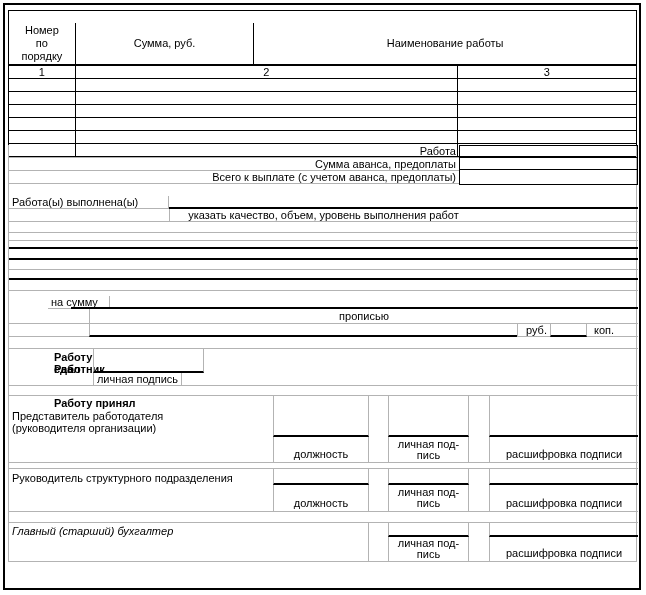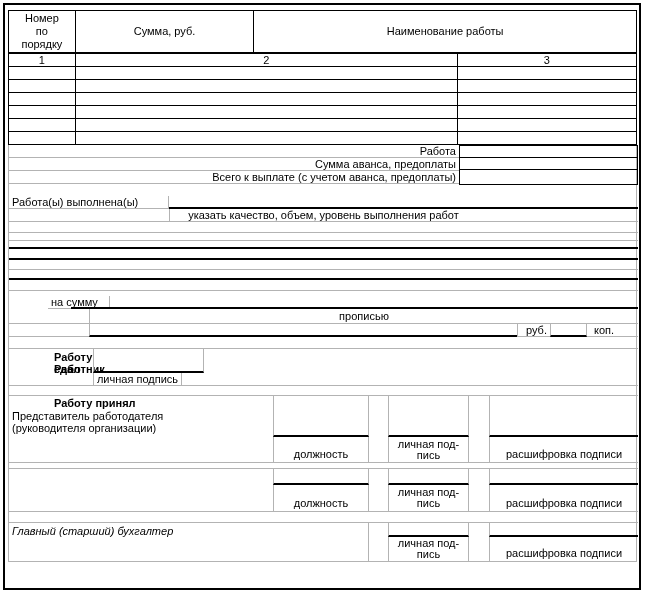--- a/index.html
+++ b/index.html
@@ -7,21 +7,21 @@
   .page{position:relative;width:646px;height:595px;background:#fff;overflow:hidden;
         font-family:"Liberation Sans",sans-serif;font-size:11px;color:#000;}
   .a{position:absolute;}
   .frame{position:absolute;left:3px;top:3px;width:638px;height:587px;border:2px solid #000;}
   
   .tbl{position:absolute;left:8px;top:10px;width:629px;border:1px solid #000;background:#fff;}
   .tr{display:flex;}
   .c{border-right:1px solid #000;}
   .c:last-child{border-right:none;}
   .c1{width:67px;}.c2{width:383px;}.c3{width:179px;}
-  .hdr{height:43px;border-bottom:2px solid #000;}
+  .hdr{height:43px;border-bottom:2px solid #000;margin-top:12px;}
   .hdr .c{display:flex;align-items:center;justify-content:center;text-align:center;line-height:13px;}
   .numrow{height:13px;border-bottom:1px solid #000;}
   .numrow .c{text-align:center;line-height:12px;}
   .erow{height:13px;border-bottom:1px solid #000;}
   .erow.last{height:12px;border-bottom:none;}
   
   .lower{position:absolute;left:8px;top:145px;width:629px;height:417px;
          border-left:1px solid #b3b3b3;border-right:1px solid #b3b3b3;border-bottom:1px solid #b3b3b3;}
   .gb{border-bottom:1px solid #b3b3b3;}
   .gl{border-left:1px solid #b3b3b3;}
@@ -142,20 +142,21 @@
     <div class="a bb gl gr" style="left:264px;top:250px;width:96px;height:42px;"></div>
     <div class="a bb gl gr" style="left:379px;top:250px;width:81px;height:42px;"></div>
     <div class="a bb gl" style="left:480px;top:250px;width:149px;height:42px;"></div>
     <div class="a fe gl gr" style="left:264px;top:292px;width:96px;height:25px;">должность</div>
     <div class="a fc pre gl gr" style="left:379px;top:292px;width:81px;height:25px;">личная под-
 пись</div>
     <div class="a fe gl" style="left:480px;top:292px;width:149px;height:25px;">расшифровка подписи</div>
     <div class="a hline" style="left:0;top:317px;width:629px;"></div>
 
     <div class="a hline" style="left:0;top:323px;width:629px;"></div>
+    <div class="a lh12" style="left:3px;top:327px;width:260px;height:12px;">Руководитель структурного подразделения</div>
     <div class="a bb gl gr" style="left:264px;top:323px;width:96px;height:17px;"></div>
     <div class="a bb gl gr" style="left:379px;top:323px;width:81px;height:17px;"></div>
     <div class="a bb gl" style="left:480px;top:323px;width:149px;height:17px;"></div>
     <div class="a fe gl gr" style="left:264px;top:340px;width:96px;height:26px;">должность</div>
     <div class="a fc pre gl gr" style="left:379px;top:340px;width:81px;height:26px;">личная под-
 пись</div>
     <div class="a fe gl" style="left:480px;top:340px;width:149px;height:26px;">расшифровка подписи</div>
     <div class="a hline" style="left:0;top:366px;width:629px;"></div>
 
     <div class="a hline" style="left:0;top:377px;width:629px;"></div>

